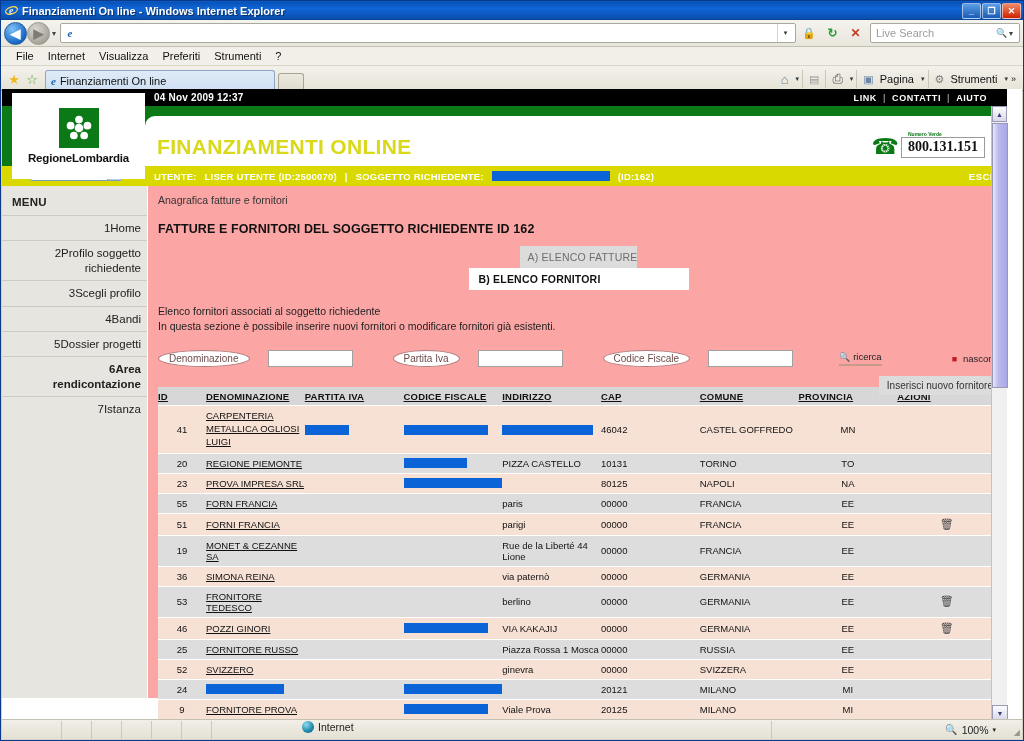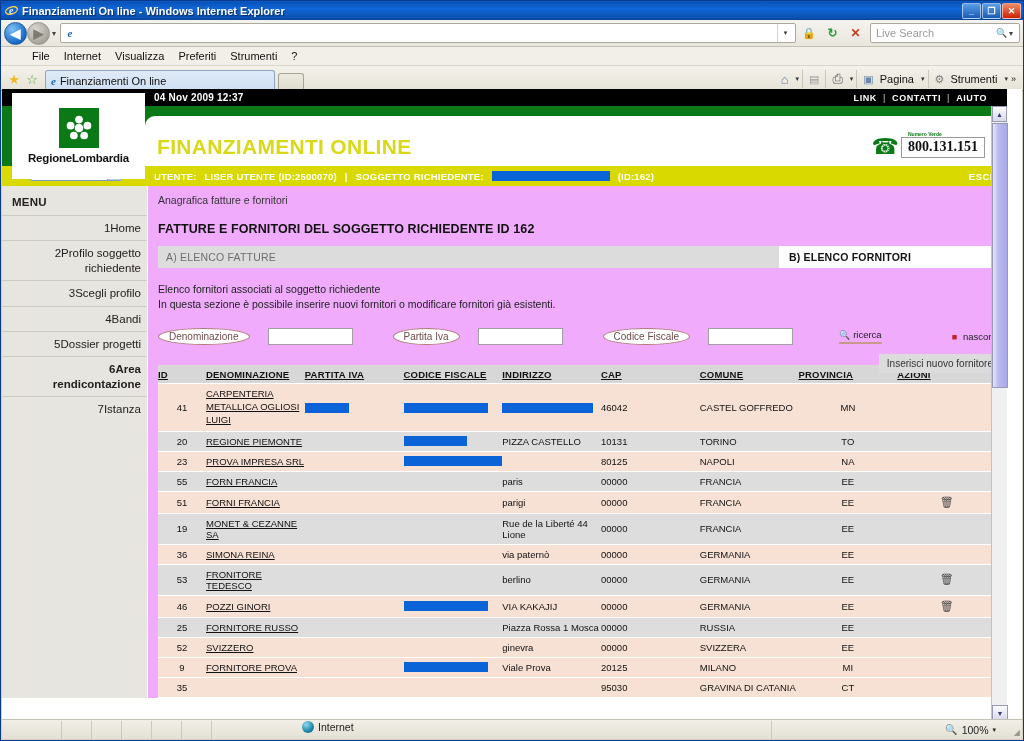--- a/index.html
+++ b/index.html
@@ -88,21 +88,21 @@
     width: 150px; height: 20px; background:#fff;
     border:1px solid #a9a89c; border-radius:2px;
     display:flex;align-items:center;padding:0 2px; margin-left:2px;
   }
   .searchbox .ph { flex:1; color:#9c9c9c; font-size:11px; padding-left:3px;}
   .sep-v { width:1px;height:18px;background:#c9c7bb;margin:0 3px; }
 
   
   .menubar {
     height: 19px; background:#f1efe7;
-    display:flex; align-items:center; padding-left:24px;
+    display:flex; align-items:center; padding-left:8px;
     border-bottom:1px solid #d8d5c9;
   }
   .menubar span { padding: 0 7px; font-size:11px; color:#111; }
 
   
   .tabbar {
     height: 25px; background: linear-gradient(to bottom,#f3f1ea,#e6e3d8);
     display:flex; align-items:flex-end; padding-left:4px;
     border-bottom:1px solid #9b9989;
     position: relative;
@@ -215,25 +215,25 @@
   .sb-title { font-size:11.5px; font-weight:bold; color:#222; padding:0 0 7px 10px; letter-spacing:.2px;}
   .sb-item {
     padding:5px 6px 5px 18px; font-size:11.5px; color:#222;
     border-top:1px solid #cdcac2;
     line-height:1.25;
     text-align:right;
   }
   .sb-item .num { display:inline-block; width:12px; }
   .sb-item.active { font-weight:bold; }
 
-  .content { flex:1; background:#f0abfc; padding:8px 0 4px 8px; position:relative; }
+  .content { flex:1; background:#fca5a5; padding:8px 0 4px 8px; position:relative; }
   .breadcrumb { font-size:10.5px; color:#333; margin:0 0 16px 2px;}
   .pg-title { font-size:12.5px; font-weight:bold; color:#111; margin:0 0 10px 2px; letter-spacing:.1px;}
 
-  .tabs-row { display:flex; align-items:center; margin:0 8px 0 2px;}
+  .tabs-row { display:flex; align-items:center; margin:0 8px 0 2px;flex-direction:column;}
   .tab-a {
     flex:1; background:#dcdcdc; color:#6e6e6e;
     font-size:10.5px; padding:5px 0 5px 8px; letter-spacing:.2px;
   }
   .tab-b {
     width:220px; background:#fff; color:#111; font-weight:bold;
     font-size:10.5px; padding:5px 0 5px 10px; letter-spacing:.2px;
   }
 
   .descr { margin:14px 0 0 2px; font-size:10.5px; color:#222; line-height:1.45;}
@@ -668,20 +668,35 @@
                   <td class="c-id">52</td>
                   <td class="c-den"><a href="#">SVIZZERO</a></td>
                   <td class="c-piva"></td>
                   <td class="c-cf"></td>
                   <td class="c-ind">ginevra</td>
                   <td class="c-cap">00000</td>
                   <td class="c-com">SVIZZERA</td>
                   <td class="c-prov">EE</td>
                   <td class="c-az"></td>
                 </tr>
+                <tr class="even">
+                  <td class="c-id">24</td>
+                  <td class="c-den">
+                    <span class="bar" style="width:78px;"></span>
+                  </td>
+                  <td class="c-piva"></td>
+                  <td class="c-cf">
+                    <span class="bar" style="width:233px;"></span>
+                  </td>
+                  <td class="c-ind"></td>
+                  <td class="c-cap">20121</td>
+                  <td class="c-com">MILANO</td>
+                  <td class="c-prov">MI</td>
+                  <td class="c-az"></td>
+                </tr>
                 <tr class="odd">
                   <td class="c-id">9</td>
                   <td class="c-den"><a href="#">FORNITORE PROVA</a></td>
                   <td class="c-piva"></td>
                   <td class="c-cf">
                     <span class="bar" style="width:84px;"></span>
                   </td>
                   <td class="c-ind">Viale Prova</td>
                   <td class="c-cap">20125</td>
                   <td class="c-com">MILANO</td>

